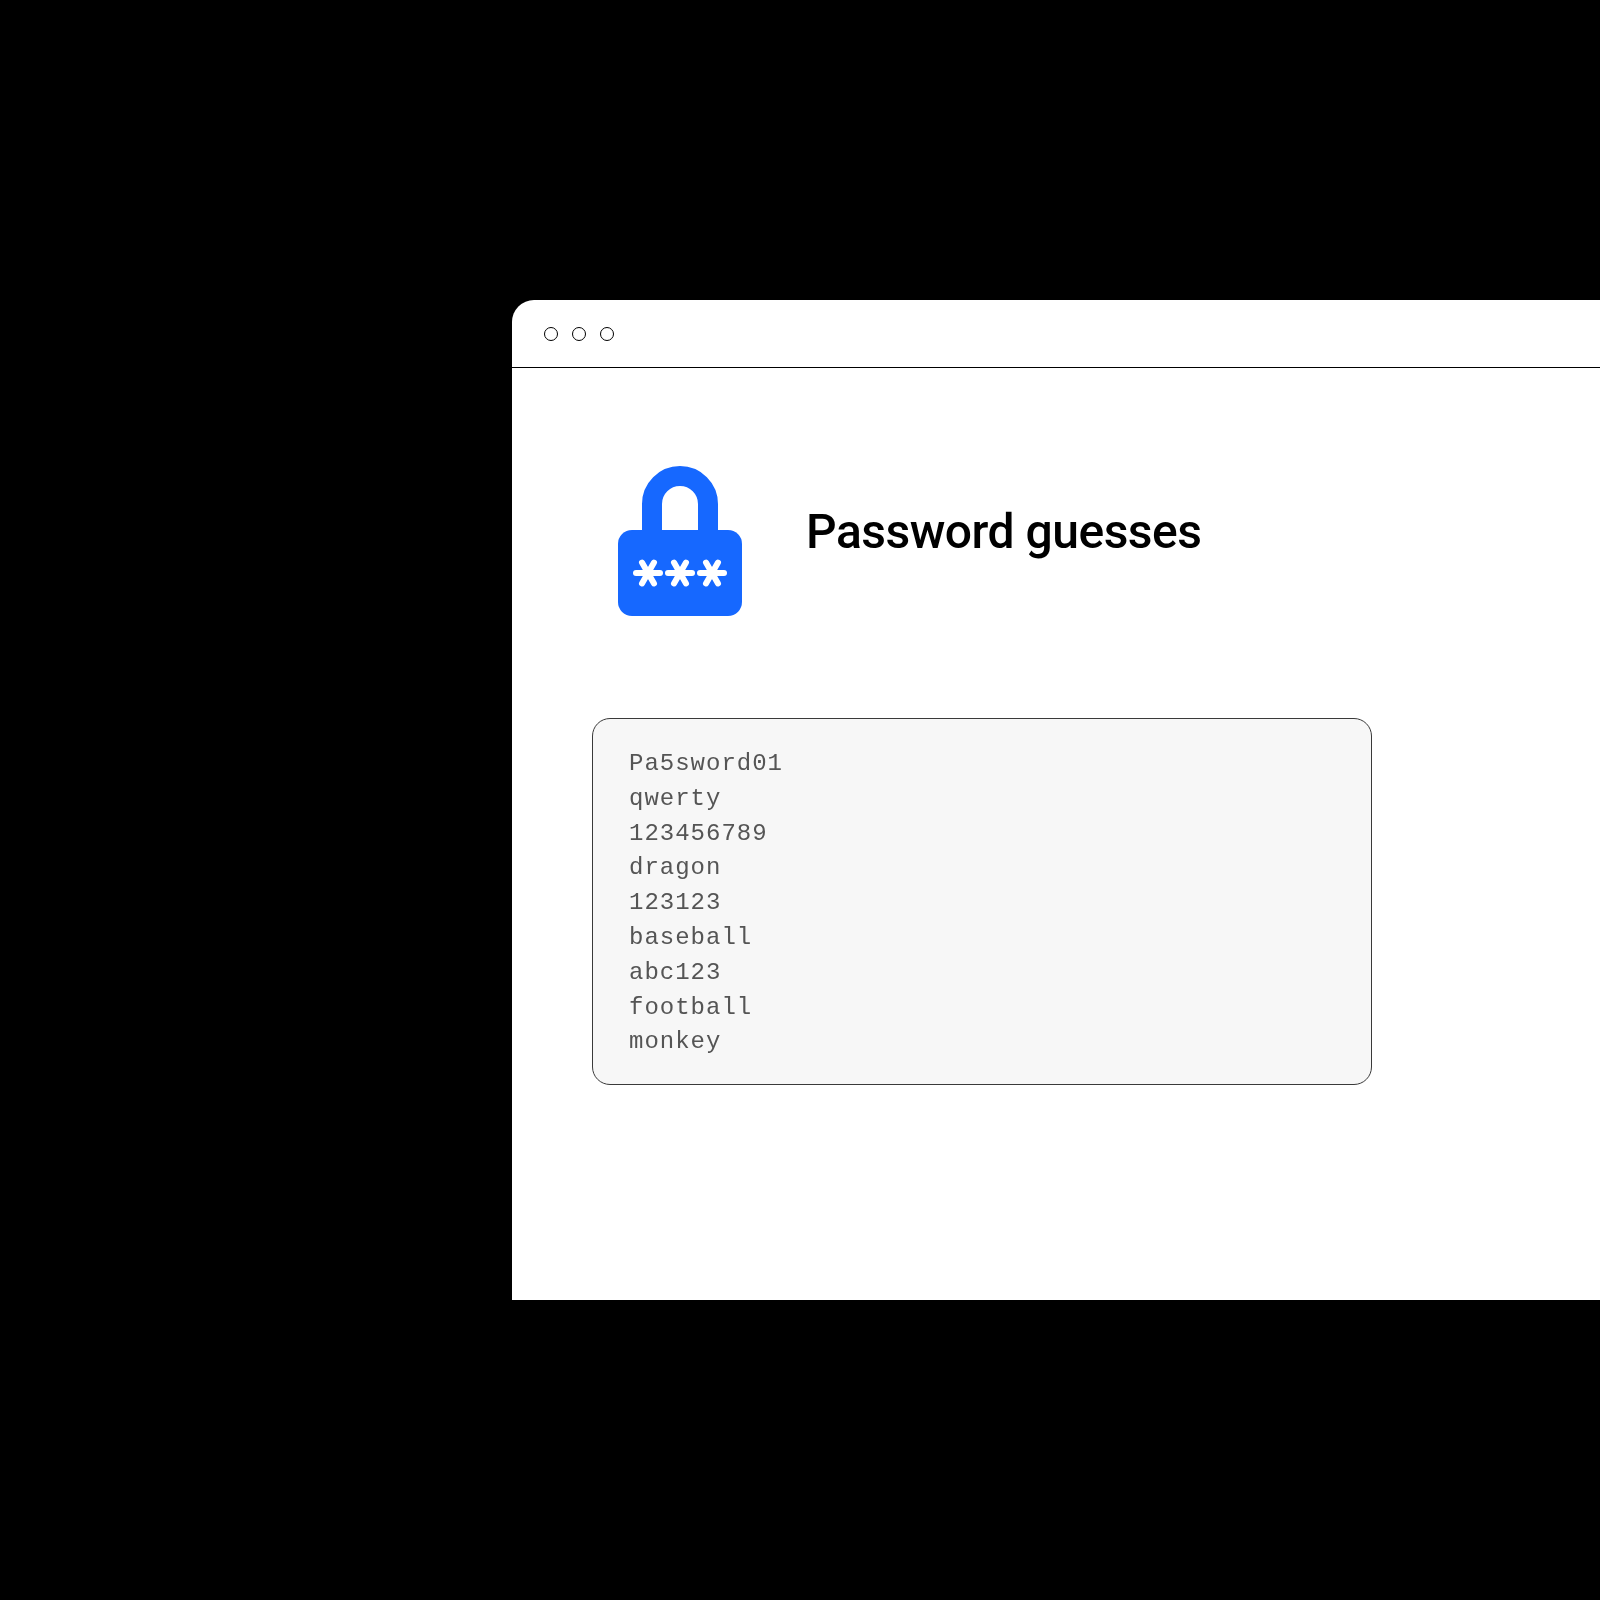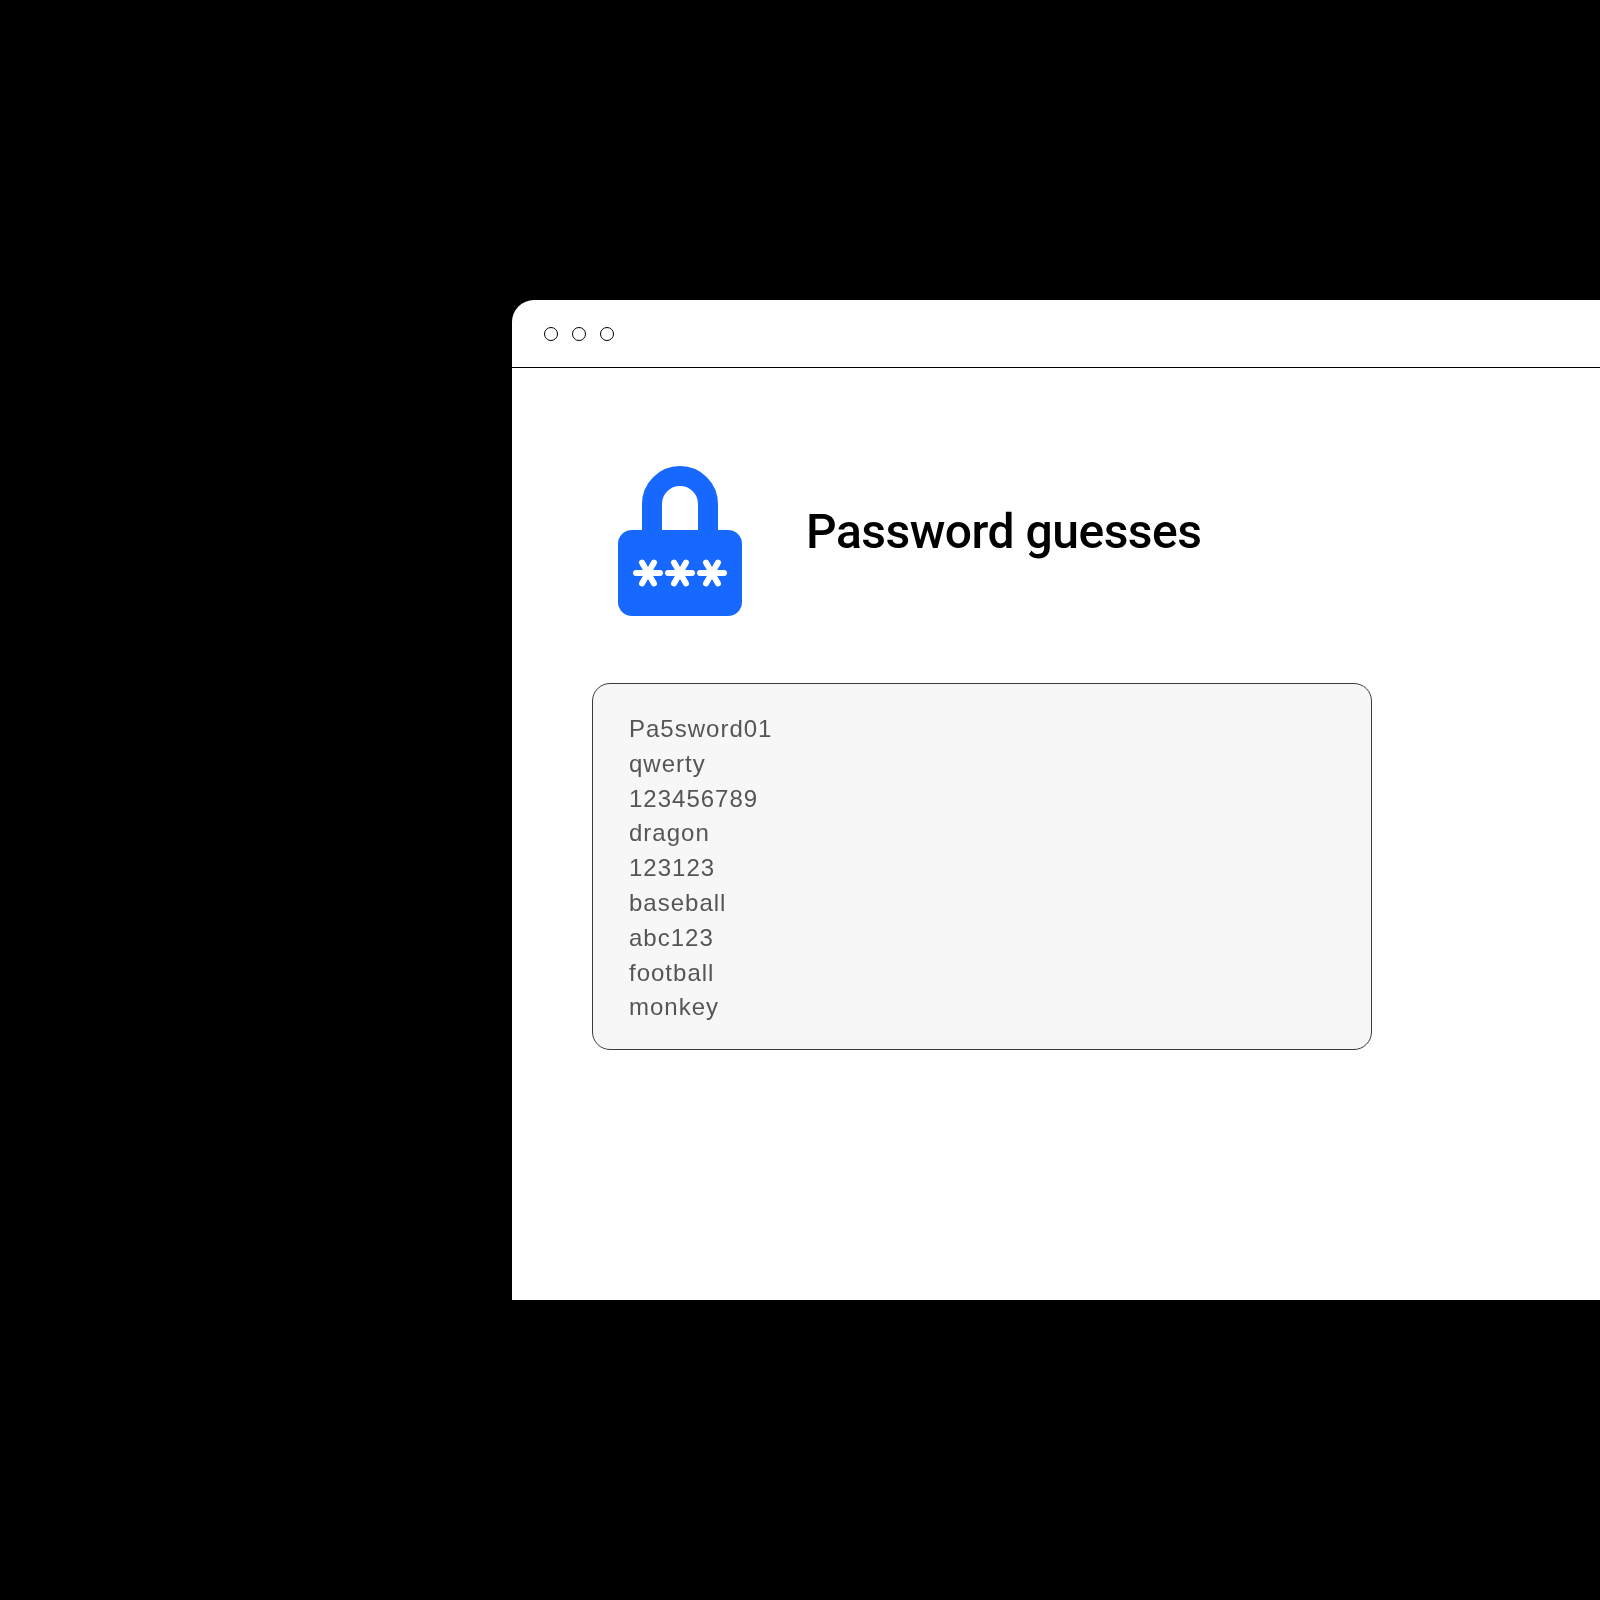--- a/index.html
+++ b/index.html
@@ -47,26 +47,26 @@
       font-weight: 500;
       letter-spacing: -0.5px;
       margin-bottom: 14px;
     }
     .meta .date {
       font-size: 30px;
       color: #222;
       letter-spacing: 0.5px;
     }
     .code-block {
-      margin-top: 55px;
+      margin-top: 90px;
       border: 1.5px solid #3a3a3a;
       border-radius: 18px;
       background: #f7f7f7;
       padding: 28px 36px 24px 36px;
-      font-family: Liberation Sans, sans-serif;
+      font-family: Liberation Mono, monospace;
       font-size: 24px;
       line-height: 1.45;
       color: #555;
       letter-spacing: 1px;
       white-space: pre;
       width: 780px;
       max-width: 780px;
     }
   </style>
 </head>

